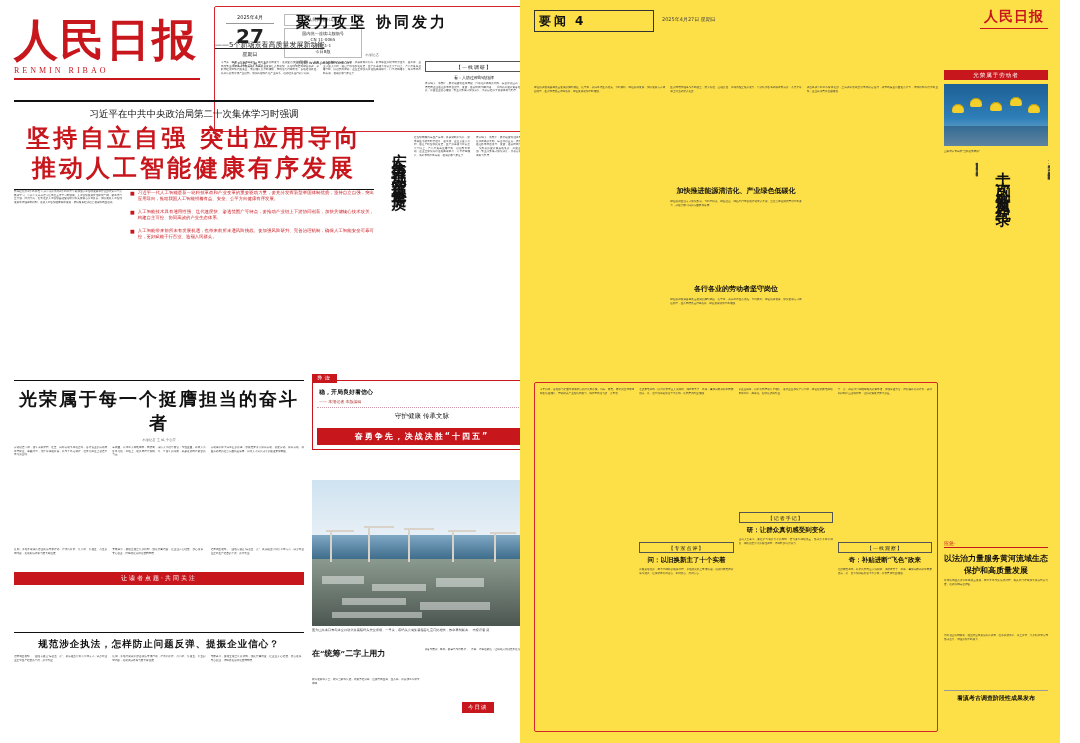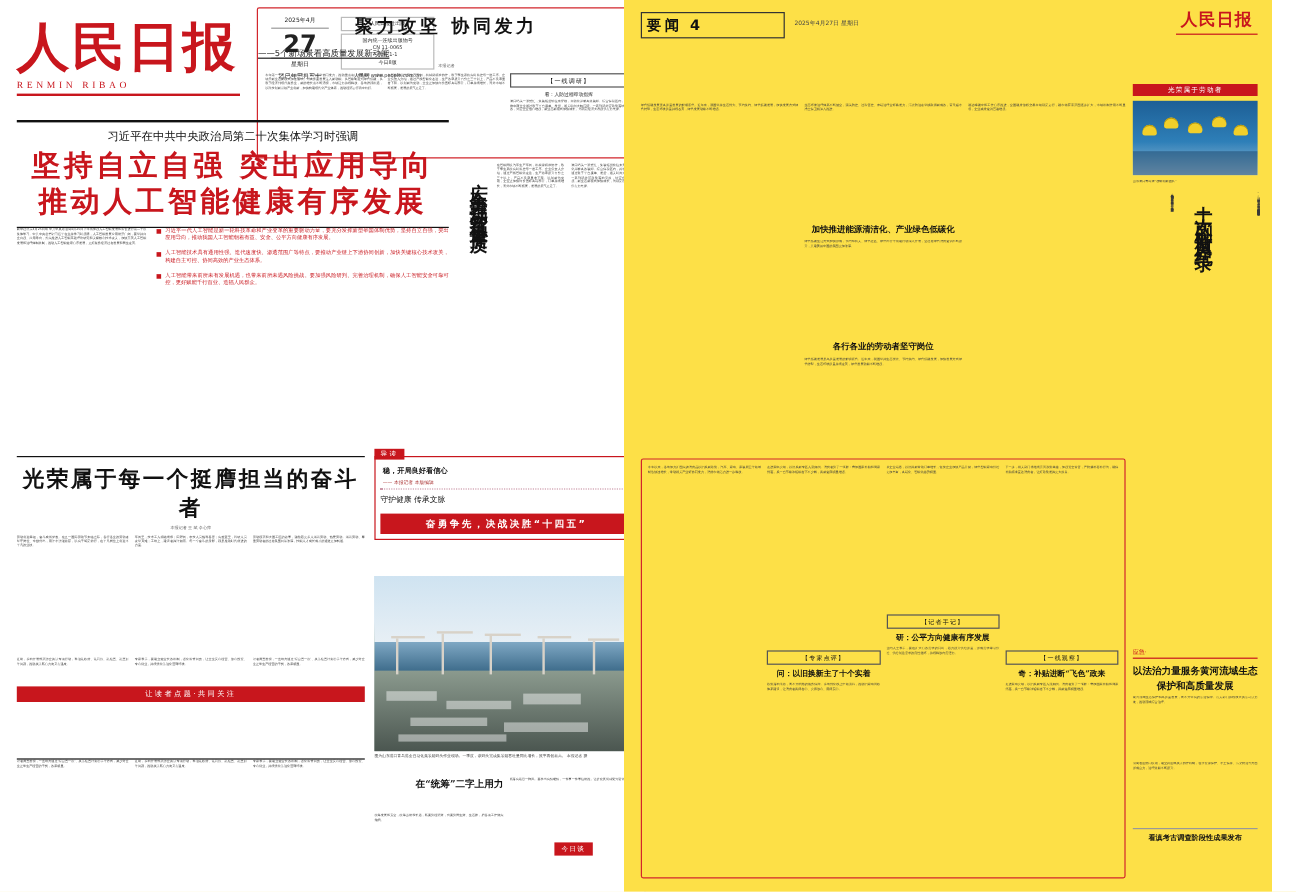--- a/index.html
+++ b/index.html
@@ -102,21 +102,21 @@
   .bot-hl .cols > div { flex:1; height:56px; }
 
   
   .guide { position:absolute; left:312px; top:380px; width:220px; }
   .guide-box { border:1px solid #c8161d; padding:4px; }
   .guide-tag { position:absolute; left:312px; top:374px; background:#c8161d; color:#fff;
                font-size:5.5px; padding:1px 5px; letter-spacing:2px; }
   .guide-item { border-bottom:1px dotted #c9a; padding:3px 2px; }
   .guide-item .t { font-size:6px; color:#111; font-family:"DejaVu Serif", serif; font-weight:bold; }
   .guide-item .s { font-size:4px; color:#a33; margin-top:2px; }
-  .guide-item2 { text-align:left; font-size:6.5px; color:#111; padding:4px 0;
+  .guide-item2 { text-align:center; font-size:6.5px; color:#111; padding:4px 0;
                  font-family:"DejaVu Serif", serif; }
   .guide-red { background:#c8161d; color:#fff; text-align:center; font-size:8px;
                font-weight:bold; padding:3px 0; letter-spacing:2px; margin-top:3px;}
 
   .photo { position:absolute; left:312px; top:480px; width:220px; height:146px;
            background:linear-gradient(180deg,#b9d6e8 0%, #cfe2ee 26%, #9fb6ad 40%, #7d8f85 62%, #5d6a63 100%);
            overflow:hidden; }
   .photo .sky { position:absolute; inset:0 0 62% 0;
                 background:linear-gradient(180deg,#cfe3f1,#e7eff5); }
   .photo .sea { position:absolute; left:0; right:0; top:38%; height:16%;
@@ -283,20 +283,21 @@
     <div class="bot-left">
       <div class="cols">
         <div class="tiny">近期，多地开展规范涉企执法专项行动，整治乱收费、乱罚款、乱检查、乱查封等问题，推动执法既有力度又有温度。</div>
         <div class="tiny">专家表示，要建立健全长效机制，强化监督问责，让企业安心经营、放心投资、专心创业，持续优化法治化营商环境。</div>
         <div class="tiny">记者调查发现，一些地方通过‘综合查一次’、执法检查计划公示等方式，减少对企业正常生产经营的干扰，效果明显。</div>
       </div>
     </div>
 
     <div class="bot-hl">
       <div class="rl"></div>
+      <h3>规范涉企执法，怎样防止问题反弹、提振企业信心？</h3>
       <div class="cols">
         <div class="tiny">记者调查发现，一些地方通过‘综合查一次’、执法检查计划公示等方式，减少对企业正常生产经营的干扰，效果明显。</div>
         <div class="tiny">近期，多地开展规范涉企执法专项行动，整治乱收费、乱罚款、乱检查、乱查封等问题，推动执法既有力度又有温度。</div>
         <div class="tiny">专家表示，要建立健全长效机制，强化监督问责，让企业安心经营、放心投资、专心创业，持续优化法治化营商环境。</div>
       </div>
     </div>
 
     <div class="guide-tag">导读</div>
     <div class="guide">
       <div class="guide-box">
@@ -327,21 +328,21 @@
       <div class="blk" style="left:60px;top:104px;width:54px;height:7px"></div>
       <div class="blk" style="left:124px;top:98px;width:48px;height:9px"></div>
       <div class="blk" style="left:30px;top:118px;width:64px;height:7px"></div>
       <div class="blk" style="left:108px;top:122px;width:70px;height:8px"></div>
       <div class="blk" style="left:20px;top:132px;width:90px;height:6px"></div>
     </div>
     <div class="photo-cap tiny">图为山东港口青岛港全自动化集装箱码头作业现场。一季度，该码头完成集装箱吞吐量同比增长，效率再创新高。  本报记者 摄</div>
 
     <div class="bot-right-cols">
       <div>
-        <div style="text-align:right;font-family:'DejaVu Serif',serif;font-weight:bold;font-size:8px;color:#111;margin-bottom:19px">在“统筹”二字上用力</div>
+        <div style="text-align:left;font-family:'DejaVu Serif',serif;font-weight:bold;font-size:8px;color:#111;margin-bottom:19px">在“统筹”二字上用力</div>
         <div class="tiny">统筹发展和安全，统筹当前和长远，既要算经济账，也要算民生账、生态账，把各项工作做实做细。</div>
       </div>
       <div class="tiny">抓落实最忌一阵风。要拿出实招硬招，一件事一件事往前推，让群众真切感受到变化。</div>
     </div>
     <div class="today">今日谈</div>
   </div>
 
   <div class="sheetR">
 
     <div class="r-head">
@@ -396,21 +397,21 @@
       </div>
       <div>
         <div class="tiny" style="height:150px">走进家电卖场，以旧换新专区人流如织。消费者算了一笔账：叠加国家补贴和商家优惠，换一台节能冰箱能省下不少钱，换新意愿明显增强。</div>
         <div class="tagbox">【专家点评】</div>
         <div class="sublead">问：以旧换新主了十个实着</div>
         <div class="tiny" style="height:140px">政策落地见效，离不开细致的服务保障。多地优化线上申领流程，推动旧家电回收体系建设，让消费者换得省心、卖得放心、用得安心。</div>
       </div>
       <div>
         <div class="tiny" style="height:120px">从企业端看，以旧换新带动订单增长，促使企业加快产品升级，绿色智能家电供给更加丰富，高端化、智能化趋势明显。</div>
         <div class="tagbox">【记者手记】</div>
-        <div class="sublead">研：公平方向健康有序发展</div>
+        <div class="sublead">研：让群众真切感受到变化</div>
         <div class="tiny" style="height:170px">业内人士表示，要在扩大有效需求的同时，着力提升供给质量，形成需求牵引供给、供给创造需求的良性循环，持续释放内需潜力。</div>
       </div>
       <div>
         <div class="tiny" style="height:150px">下一步，相关部门将继续完善政策举措，加强资金监管，严防骗补套补行为，确保补贴精准直达消费者，让好政策发挥更大效益。</div>
         <div class="tagbox">【一线观察】</div>
         <div class="sublead">奇：补贴进断“飞色”政来</div>
         <div class="tiny" style="height:140px">走进家电卖场，以旧换新专区人流如织。消费者算了一笔账：叠加国家补贴和商家优惠，换一台节能冰箱能省下不少钱，换新意愿明显增强。</div>
       </div>
     </div>
 

